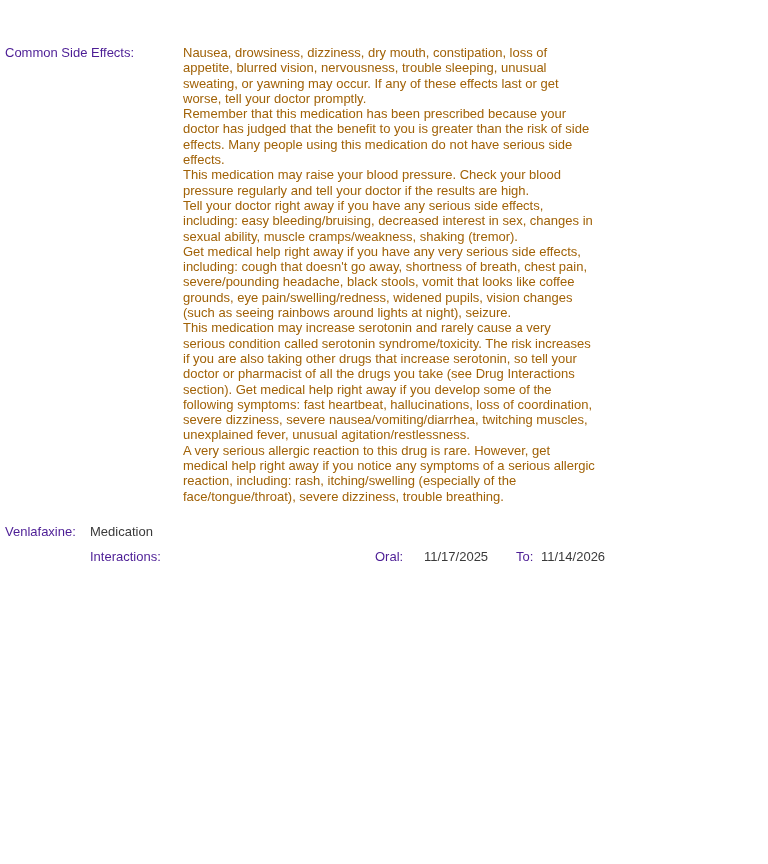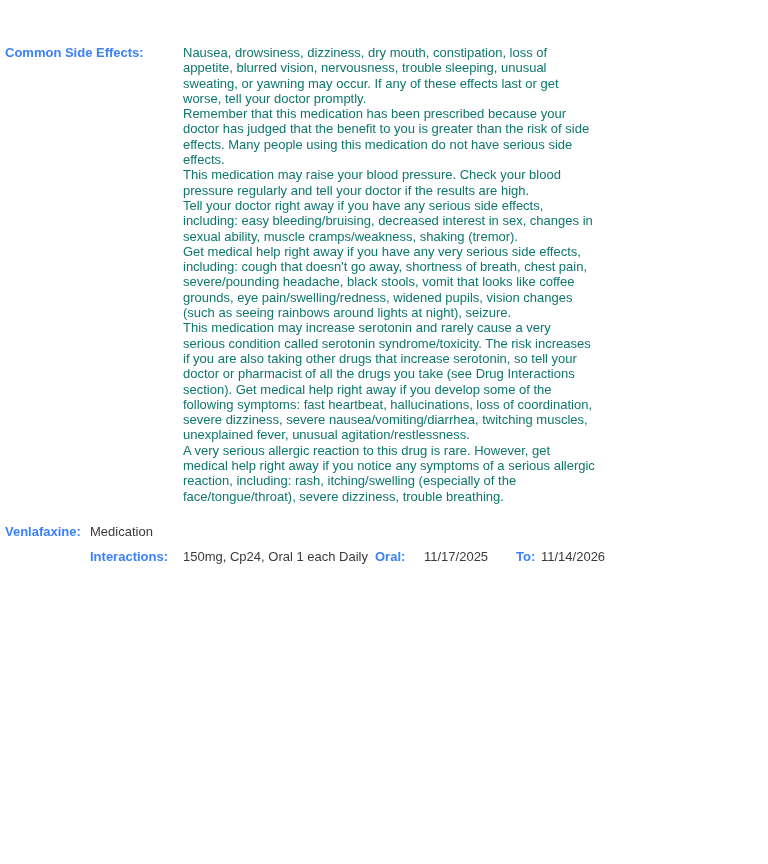--- a/index.html
+++ b/index.html
@@ -13,36 +13,36 @@
     height: 864px;
     background: #ffffff;
     font-family: "Liberation Sans", "DejaVu Sans", sans-serif;
     font-size: 13px;
     line-height: 15.3px;
     color: #333333;
     overflow: hidden;
   }
   .field-label {
     position: absolute;
-    font-weight: bold;
-    color: #3b82f6;
+    font-weight: normal;
+    color: #4c1d95;
     white-space: nowrap;
   }
   .field-value {
     position: absolute;
     color: #3a3a3a;
     white-space: nowrap;
   }
   .side-effects-text {
     position: absolute;
     left: 183px;
     top: 45px;
     width: 460px;
     white-space: pre-line;
-    color: #0f766e;
+    color: #a16207;
   }
   .lbl-common-side-effects { left: 5px;   top: 45px;  }
   .lbl-medication          { left: 5px;   top: 524px; }
   .val-medication          { left: 90px;  top: 524px; }
   .lbl-instructions        { left: 90px;  top: 549px; }
   .val-instructions        { left: 183px; top: 549px; }
   .lbl-from                { left: 375px; top: 549px; }
   .val-from                { left: 424px; top: 549px; }
   .lbl-to                  { left: 516px; top: 549px; }
   .val-to                  { left: 541px; top: 549px; }
@@ -84,21 +84,20 @@
 medical help right away if you notice any symptoms of a serious allergic
 reaction, including: rash, itching/swelling (especially of the
 face/tongue/throat), severe dizziness, trouble breathing.</div>
 
   <span class="field-label lbl-medication">Venlafaxine:</span>
 
   <span class="field-value val-medication">Medication</span>
 
   <span class="field-label lbl-instructions">Interactions:</span>
 
-  <span class="field-value val-instructions">150mg, Cp24, Oral 1 each Daily</span>
 
   <span class="field-label lbl-from">Oral:</span>
 
   <span class="field-value val-from">11/17/2025</span>
 
   <span class="field-label lbl-to">To:</span>
 
   <span class="field-value val-to">11/14/2026</span>
 
 </div>

